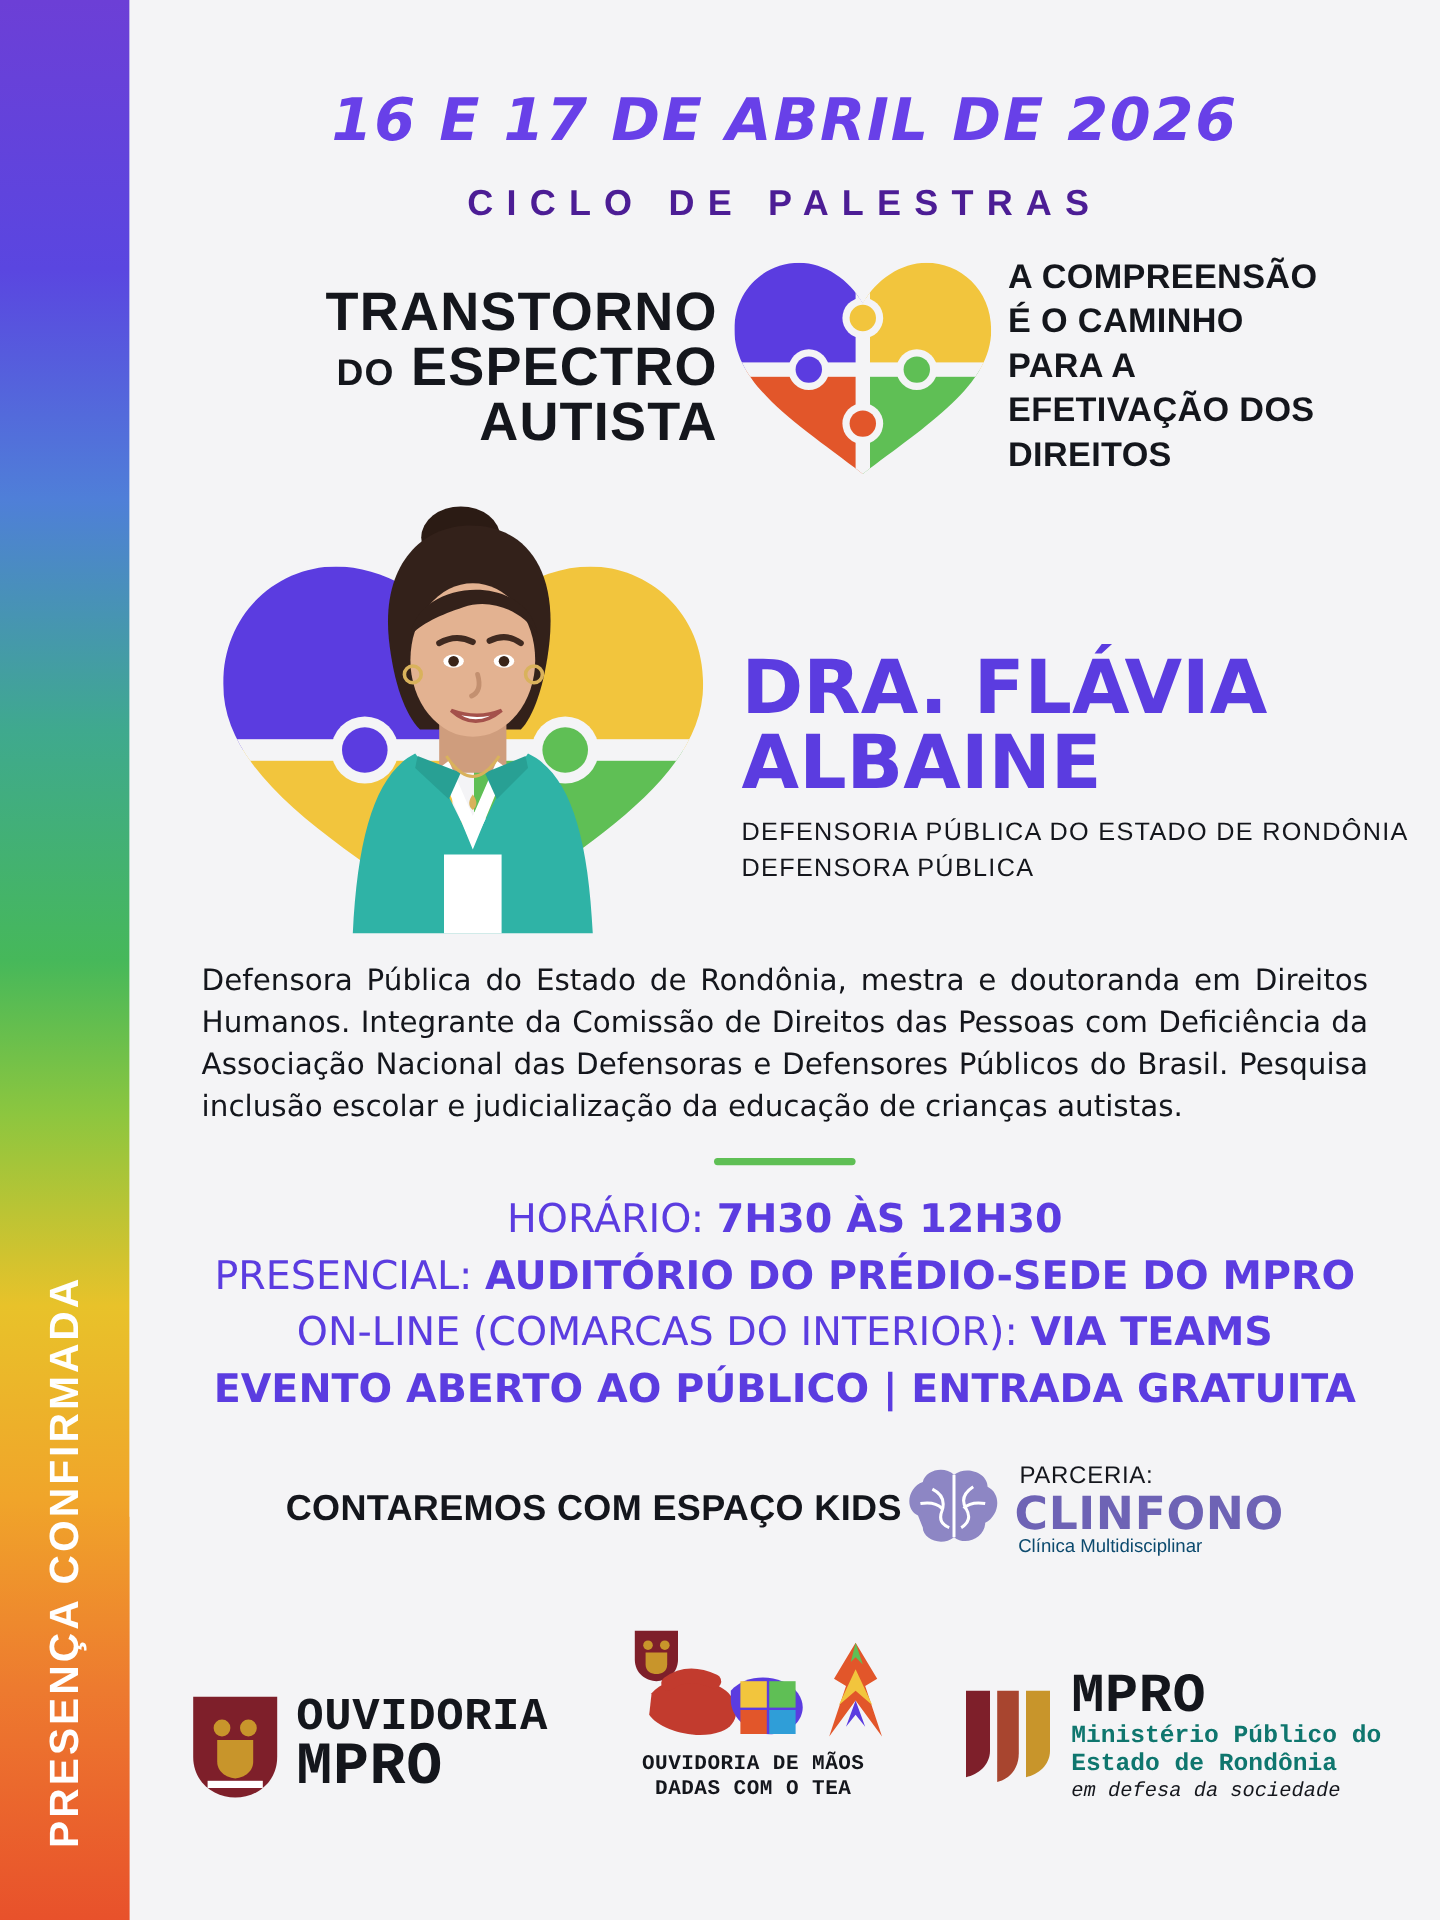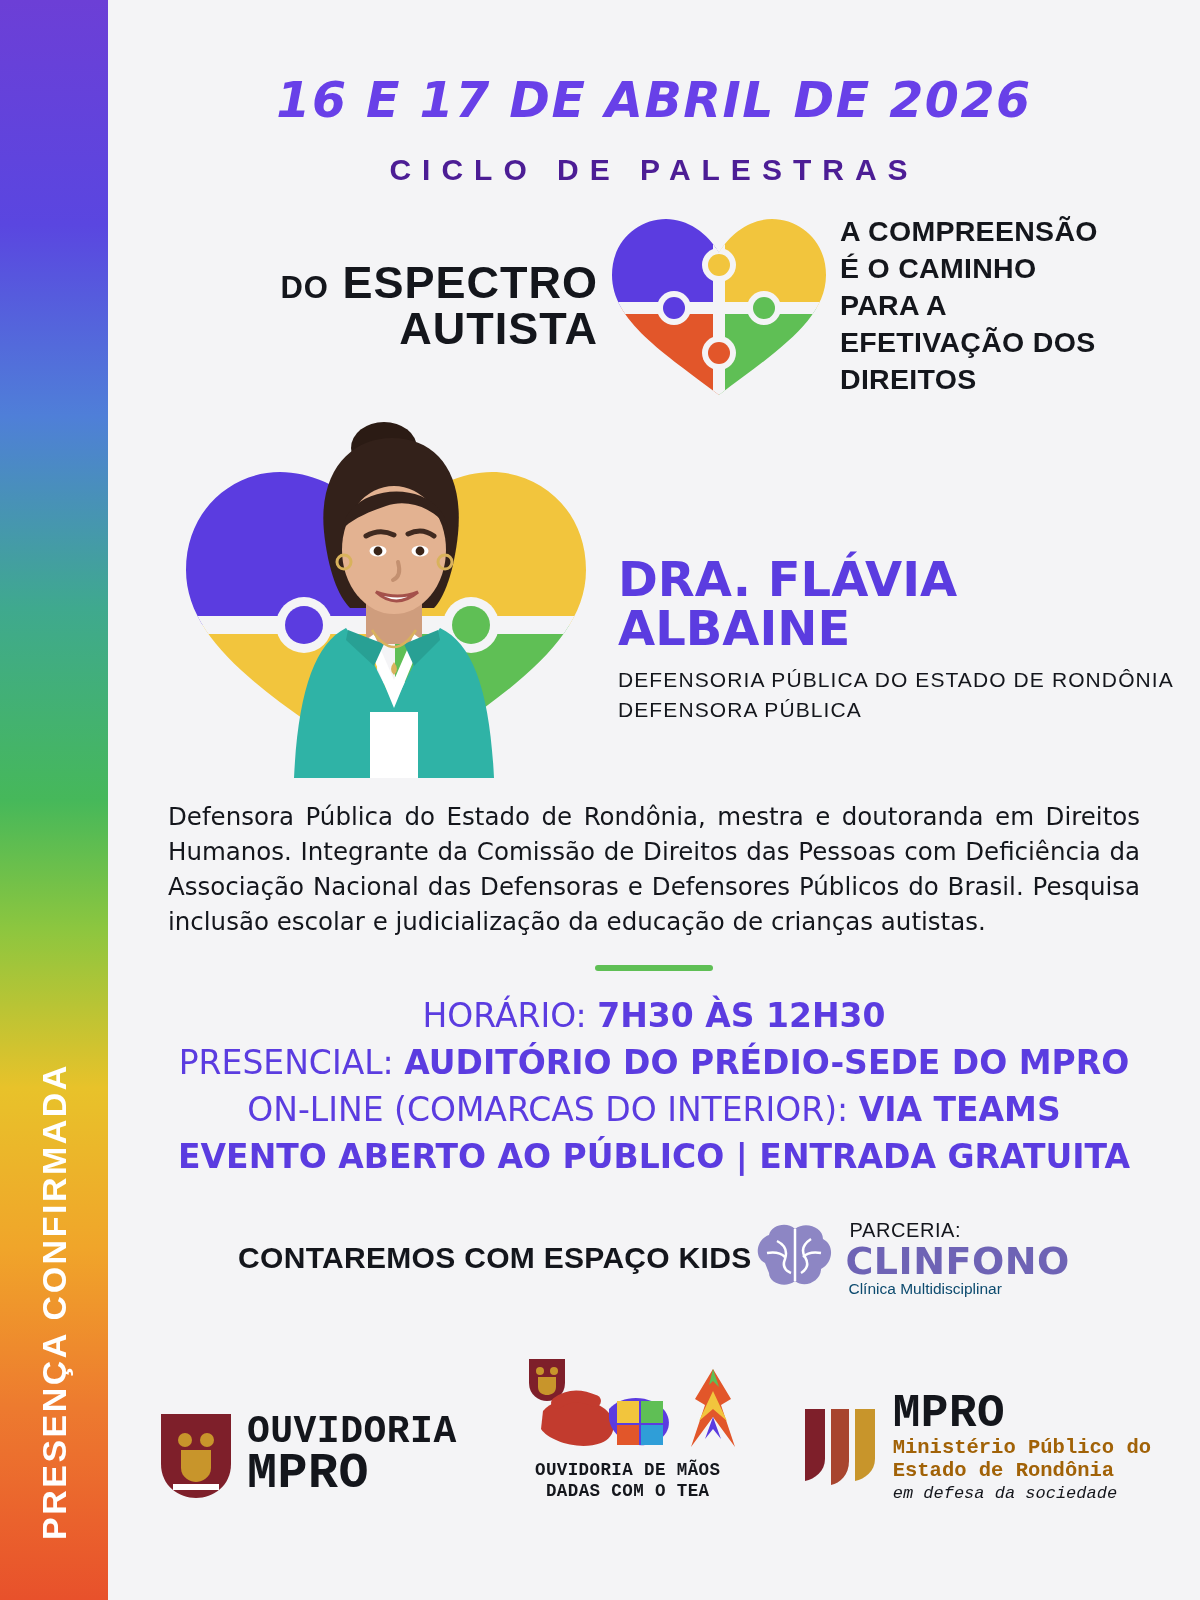--- a/index.html
+++ b/index.html
@@ -134,21 +134,21 @@
     position: absolute;
     left: 112px;
     top: 0px;
     width: 212px;
     height: 366px;
   }
 
   .speaker-info { margin-left: 22px; padding-top: 86px; }
   .speaker-name {
     color: #5b3ce0;
-    font-size: 48px;
+    font-size: 62px;
     font-weight: bold;
     line-height: 1.02;
     font-family: "DejaVu Sans", sans-serif;
   }
   .speaker-role {
     margin-top: 12px;
     color: #14161c;
     font-size: 21px;
     letter-spacing: 1.1px;
     line-height: 1.45;
@@ -246,38 +246,39 @@
   .hands-caption {
     margin-top: 4px;
     color: #14161c;
     font-size: 17.5px;
     font-weight: bold;
     line-height: 1.2;
     letter-spacing: 0.4px;
   }
   .mpro-text { line-height: 1.0; }
   .mpro-text .m1 { display:block; color:#14161c; font-size: 46px; font-weight: bold; letter-spacing: 0.5px;}
-  .mpro-text .m2 { display:block; color:#a16207; font-size: 20.5px; font-weight: bold; line-height:1.12;}
+  .mpro-text .m2 { display:block; color:#0f766e; font-size: 20.5px; font-weight: bold; line-height:1.12;}
   .mpro-text .m3 { display:block; color:#14161c; font-size: 17px; font-style: italic; margin-top:2px;}
 </style>
 </head>
 <body>
 
 <div class="side-bar">
   <div class="side-bar-text">PRESENÇA CONFIRMADA</div>
 </div>
 
 <div class="content">
 
   <div class="date-line">16 E 17 DE ABRIL DE 2026</div>
 
   <div class="cycle-line">CICLO DE PALESTRAS</div>
 
   <div class="title-row">
     <div class="main-title">
+      <span class="l1">TRANSTORNO</span>
       <span class="l2"><span class="sm">DO</span> <span>ESPECTRO</span></span>
       <span class="l3">AUTISTA</span>
     </div>
 
     <svg class="heart-logo" viewBox="0 0 230 185">
       <defs>
         <clipPath id="heartclip">
           <path d="M115 182 C 60 140, 8 108, 8 62 C 8 28, 34 6, 62 6 C 83 6, 104 20, 115 40 C 126 20, 147 6, 168 6 C 196 6, 222 28, 222 62 C 222 108, 170 140, 115 182 Z"></path>
         </clipPath>
       </defs>

